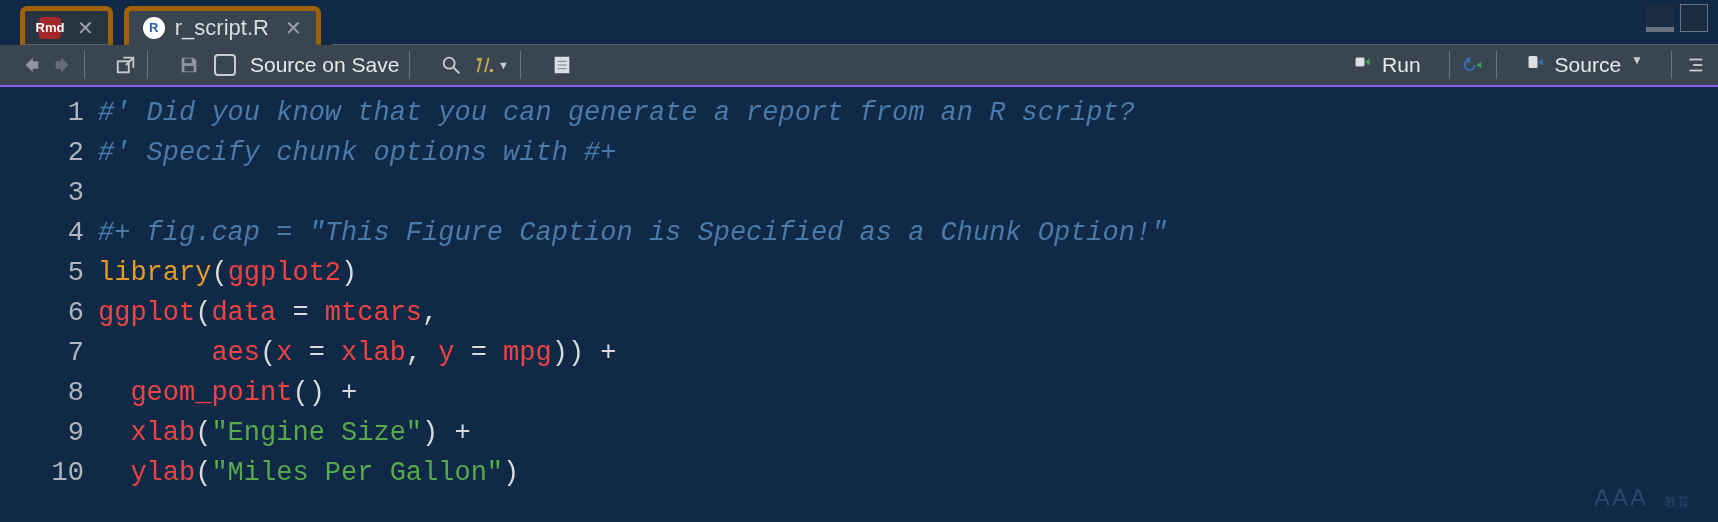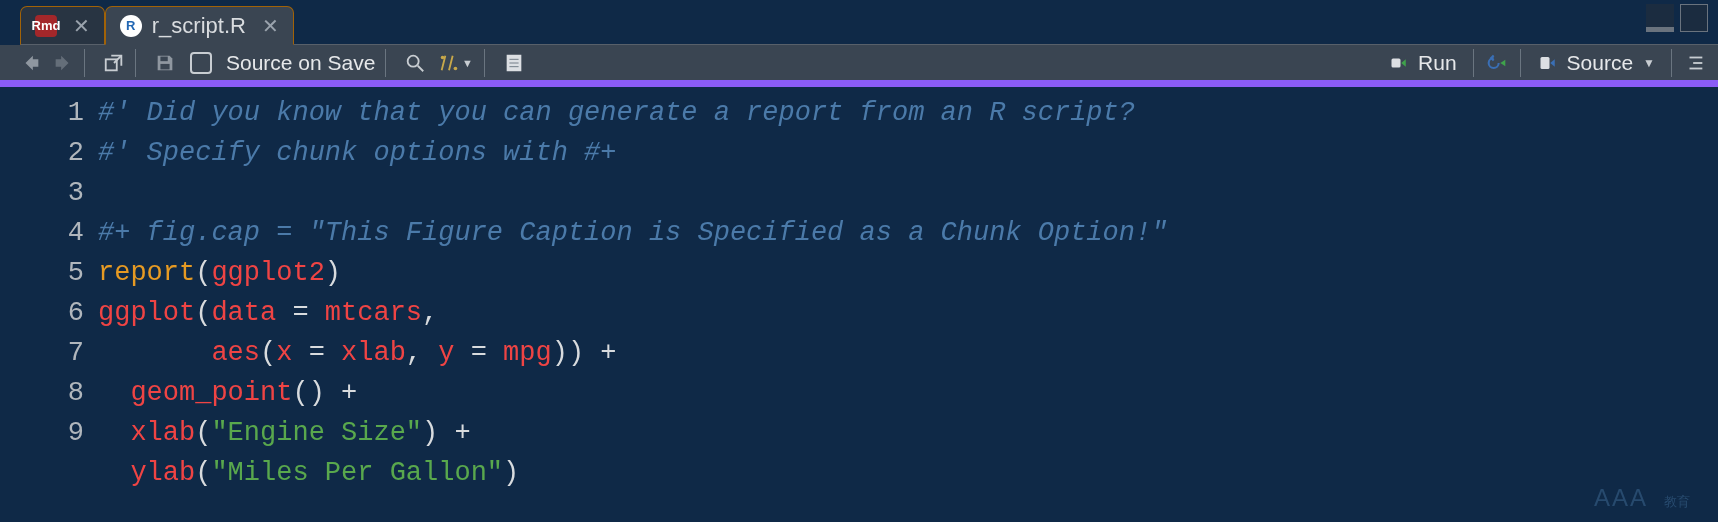--- a/index.html
+++ b/index.html
@@ -18,24 +18,24 @@
     height: 45px;
     background: #0f2947;
     display: flex;
     align-items: stretch;
     position: relative;
   }
   .tab {
     display: flex;
     align-items: center;
     padding: 0 14px;
-    border: 1px solid #a16207;
+    border: 5px solid #a16207;
     border-radius: 7px 7px 0 0;
     margin-top: 6px;
-    margin-right: 0;
+    margin-right: 11px;
     font-size: 22px;
     color: #d9dcdf;
     cursor: pointer;
     position: relative;
     gap: 10px;
   }
   .tab.inactive { background: #283442; border-bottom: 1px solid #58606a; }
   .tab.active   { background: #3a4552; border-bottom: 1px solid #3a4552; }
   .tab.first { margin-left: 20px; }
   .tab-filetype {
@@ -52,43 +52,43 @@
   .pane-controls {
     position: absolute; right: 10px; top: 4px;
     display: flex; gap: 6px;
   }
   .pane-btn { width: 28px; height: 28px; border: 1px solid #6a737e; background: #1b2c40; cursor: pointer; }
 
   
   .toolbar {
     height: 42px;
     background: #3a4552;
-    border-bottom: 7px solid #8b5cf6;
+    border-bottom: 2px solid #8b5cf6;
     display: flex;
     align-items: center;
     padding: 0 10px;
-    gap: 8px;
+    gap: 20px;
   }
   .tb-group {
     display: flex; align-items: center; gap: 10px;
     padding: 0 10px;
     border-right: 1px solid #6a7580;
     height: 28px;
   }
   .tb-group:last-of-type { border-right: none; }
   .tb-icon { width: 22px; height: 22px; display: flex; align-items: center; justify-content: center; cursor: pointer; }
   .tb-chk {
     width: 22px; height: 22px; border: 2px solid #c8cdd2; border-radius: 4px;
     display: inline-block; cursor: pointer;
   }
   .tb-label { font-size: 21px; color: #e6e8ea; }
   .tb-spacer { flex: 1; }
 
   .btn {
-    display: flex; align-items: center; gap: 8px;
+    display: flex; gap: 8px;
     padding: 2px 8px; cursor: pointer;
     font-size: 21px; color: #e6e8ea;
   }
   .btn .caret { font-size: 12px; color: #c8cdd2; margin-left: 2px; }
 
   
   .editor {
     flex: 1;
     display: flex;
     font-family: "Menlo", "Consolas", "Courier New", monospace;
@@ -252,27 +252,28 @@
     <div class="gutter" id="gutter">
         <div class="ln">1</div>
         <div class="ln">2</div>
         <div class="ln">3</div>
         <div class="ln">4</div>
         <div class="ln">5</div>
         <div class="ln">6</div>
         <div class="ln">7</div>
         <div class="ln">8</div>
         <div class="ln">9</div>
+        <div class="ln">10</div>
       </div>
     <div class="code" id="code">
         <div class="row"><span class="cmt">#' Did you know that you can generate a report from an R script?</span></div>
         <div class="row"><span class="cmt">#' Specify chunk options with #+</span></div>
         <div class="row"><span class="id"></span></div>
         <div class="row"><span class="cmt">#+ fig.cap = "This Figure Caption is Specified as a Chunk Option!"</span></div>
-        <div class="row"><span class="kw">report</span><span class="pn">(</span><span class="id">ggplot2</span><span class="pn">)</span></div>
+        <div class="row"><span class="kw">library</span><span class="pn">(</span><span class="id">ggplot2</span><span class="pn">)</span></div>
         <div class="row"><span class="id">ggplot</span><span class="pn">(</span><span class="id">data</span><span class="op"> = </span><span class="id">mtcars</span><span class="pn">,</span></div>
         <div class="row"><span class="id">       aes</span><span class="pn">(</span><span class="id">x</span><span class="op"> = </span><span class="id">xlab</span><span class="pn">, </span><span class="id">y</span><span class="op"> = </span><span class="id">mpg</span><span class="pn">))</span><span class="op"> +</span></div>
         <div class="row"><span class="id">  geom_point</span><span class="pn">()</span><span class="op"> +</span></div>
         <div class="row"><span class="id">  xlab</span><span class="pn">(</span><span class="str">"Engine Size"</span><span class="pn">)</span><span class="op"> +</span></div>
         <div class="row"><span class="id">  ylab</span><span class="pn">(</span><span class="str">"Miles Per Gallon"</span><span class="pn">)</span></div>
       </div>
 
     <div class="watermark">
       <span>AAA</span><small>教育</small>
     </div>

